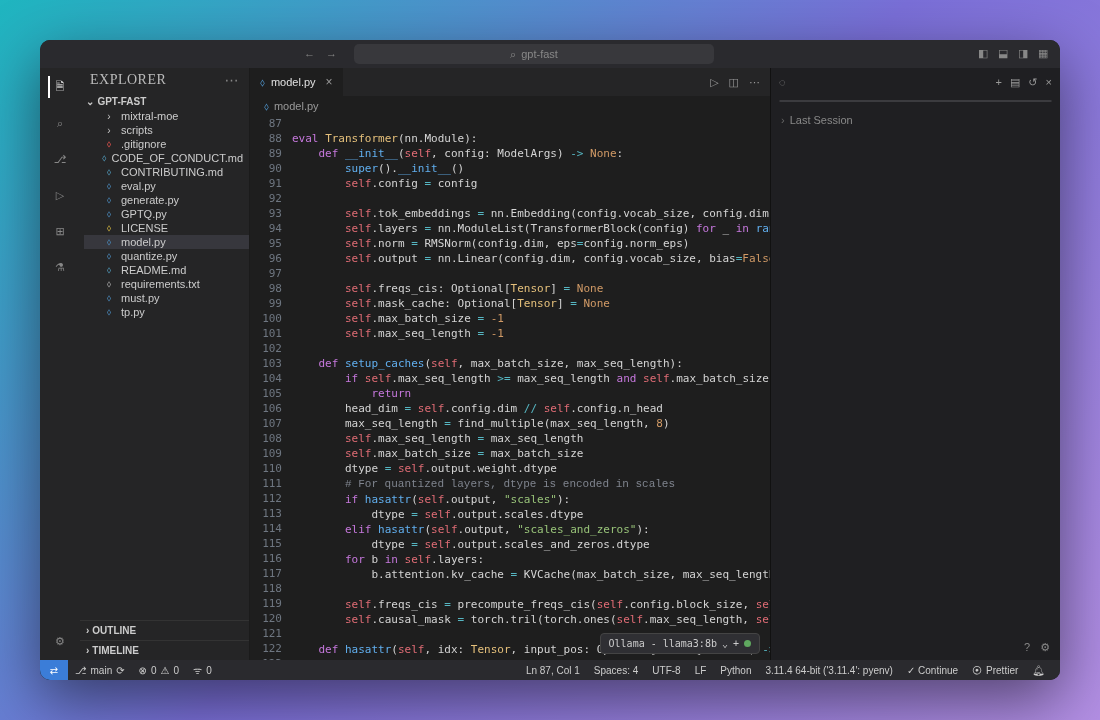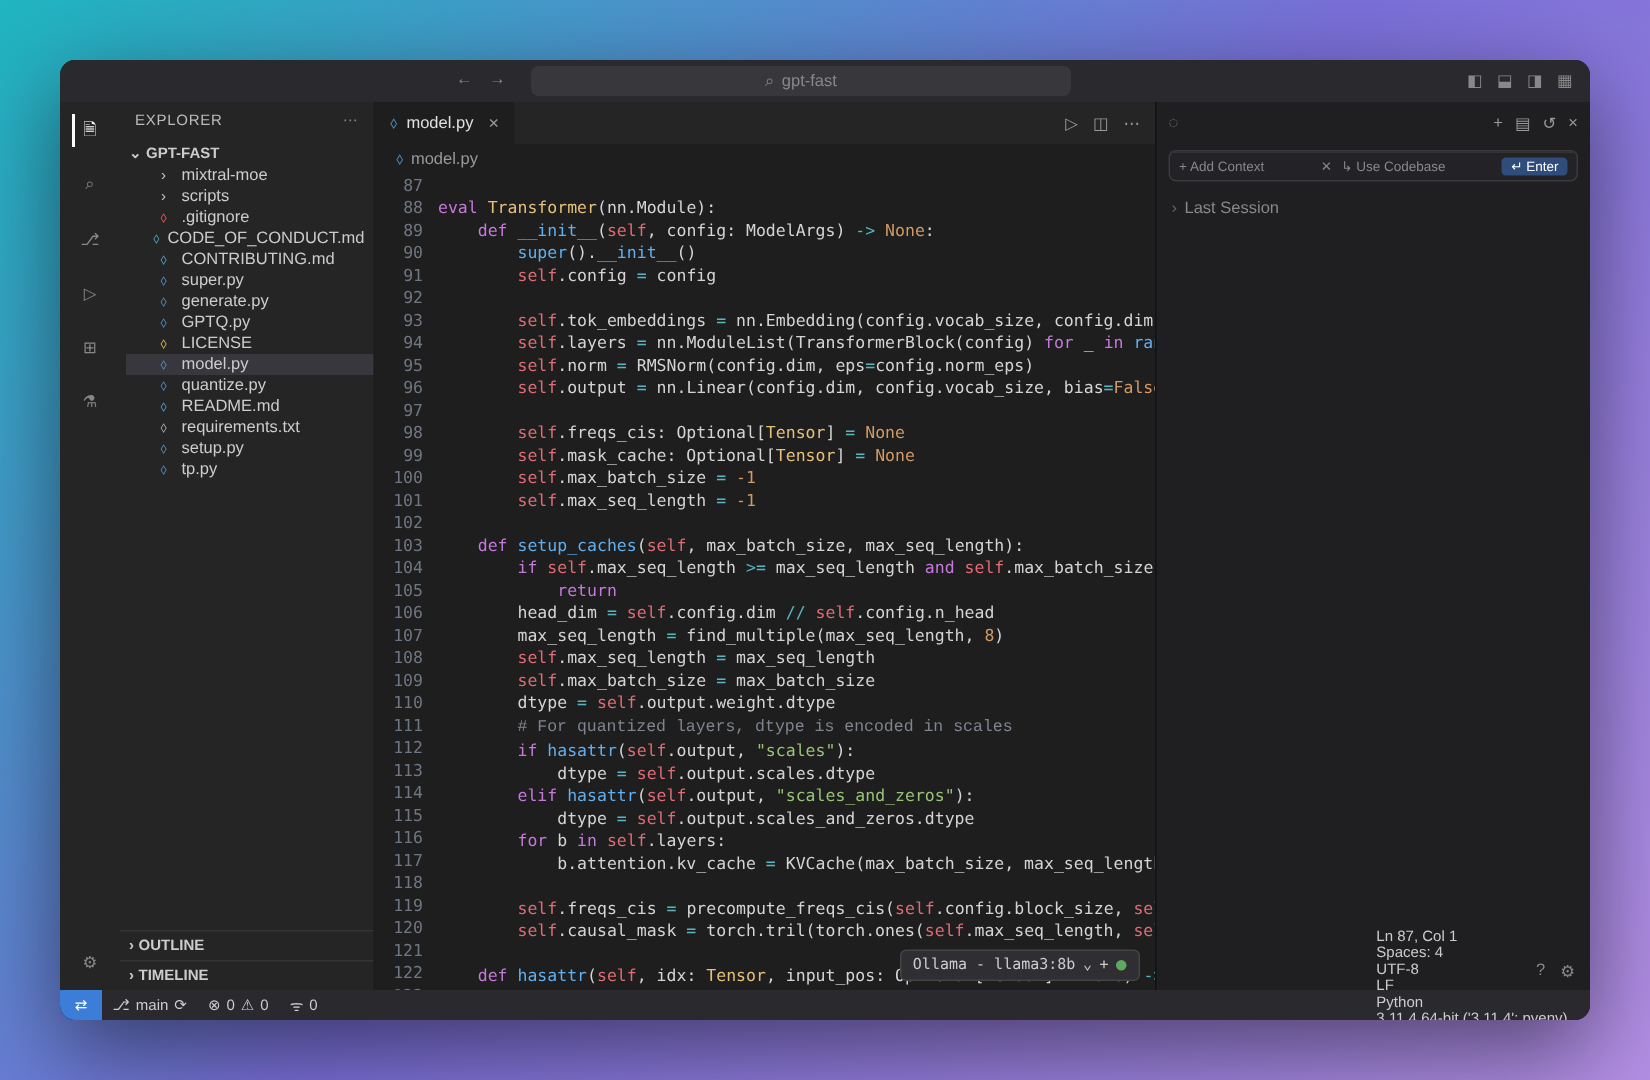--- a/index.html
+++ b/index.html
@@ -45,21 +45,21 @@
   }
   .activity-bar .ab-item { width:22px; height:22px; color:#888; display:flex; align-items:center; justify-content:center; cursor:pointer;}
   .activity-bar .ab-item.active { color:#fff; border-left:2px solid #fff; margin-left:-2px;}
   .activity-bar .ab-bottom { margin-top:auto; margin-bottom:8px; }
 
   .sidebar {
     width: 170px; background: #252526;
     display:flex; flex-direction:column;
     border-right:1px solid #1b1b1b;
   }
-  .sb-header { height:24px; display:flex; align-items:center; padding:0 10px; font-size:10px; letter-spacing:0.5px; color:#bbb;}
+  .sb-header { height:24px; display:flex; align-items:center; padding:0 10px; font-size:14px; letter-spacing:0.5px; color:#bbb;font-family:Liberation Serif, serif;}
   .sb-header .dots { margin-left:auto; color:#888;}
   .sb-section { padding:2px 0; font-size:11px; }
   .sb-sect-title { display:flex; align-items:center; padding:2px 6px; color:#ccc; font-weight:600; font-size:10px;}
   .sb-sect-title .chev { margin-right:3px; font-size:10px;}
   .file-tree { padding-left:4px; }
   .file-item { display:flex; align-items:center; padding:1px 6px 1px 18px; gap:5px; color:#ccc; cursor:pointer;}
   .file-item.selected { background:#37373d; }
   .file-item .ficon { width:14px; text-align:center; font-size:10px;}
   .fc-py { color:#4b8bbe; }
   .fc-md { color:#519aba; }
@@ -105,21 +105,21 @@
   .rp-list { padding:6px 10px; font-size:11px; color:#888;}
   .rp-list-item { display:flex; align-items:center; gap:5px; padding:2px 0;}
 
   .statusbar {
     height:20px; background:#2a2a2e;
     display:flex; align-items:center; font-size:10px; color:#ccc;
     padding-right:8px;
   }
   .sb-remote { width:28px; height:20px; background:#3b7dd8; display:flex; align-items:center; justify-content:center; color:#fff;}
   .sb-seg { display:flex; align-items:center; gap:4px; padding:0 7px;}
-  .sb-right { margin-left:auto; display:flex;flex-direction:column;}
+  .sb-right { margin-left:auto; display:flex;}
 
   .ai-model-pill {
     position:absolute;
     background:#2f2f33; border:1px solid #444; border-radius:4px;
     padding:2px 8px; font-size:10px; color:#ccc;
     display:flex; align-items:center; gap:5px;
   }
   .dot-g { width:7px;height:7px;border-radius:50%;background:#5fa85f;}
 </style>
 </head>
@@ -184,21 +184,21 @@
             <div class="file-item">
               <span class="ficon fc-md">⬨</span>
               <span>CODE_OF_CONDUCT.md</span>
             </div>
             <div class="file-item">
               <span class="ficon fc-md">⬨</span>
               <span>CONTRIBUTING.md</span>
             </div>
             <div class="file-item">
               <span class="ficon fc-py">⬨</span>
-              <span>super.py</span>
+              <span>eval.py</span>
             </div>
             <div class="file-item">
               <span class="ficon fc-py">⬨</span>
               <span>generate.py</span>
             </div>
             <div class="file-item">
               <span class="ficon fc-py">⬨</span>
               <span>GPTQ.py</span>
             </div>
             <div class="file-item">
@@ -216,21 +216,21 @@
             <div class="file-item">
               <span class="ficon fc-md">⬨</span>
               <span>README.md</span>
             </div>
             <div class="file-item">
               <span class="ficon fc-txt">⬨</span>
               <span>requirements.txt</span>
             </div>
             <div class="file-item">
               <span class="ficon fc-py">⬨</span>
-              <span>setup.py</span>
+              <span>must.py</span>
             </div>
             <div class="file-item">
               <span class="ficon fc-py">⬨</span>
               <span>tp.py</span>
             </div>
           </div>
       </div>
       <div class="sb-bottom">
         <div class="sb-sect-title">
           <span class="chev">›</span>
@@ -369,26 +369,20 @@
           <span>◌</span>
         </div>
         <div class="rp-top-right">
           <span>+</span>
           <span>▤</span>
           <span>↺</span>
           <span>×</span>
         </div>
       </div>
       <div class="rp-input-box">
-        <div class="rp-input-bar">
-          <span>+ Add Context</span>
-          <span style="margin-left:auto">✕</span>
-          <span>↳ Use Codebase</span>
-          <span class="enter-btn">↵ Enter</span>
-        </div>
       </div>
       <div class="rp-list">
         <div class="rp-list-item">
           <span style="color:#666">›</span>
           <span>Last Session</span>
         </div>
       </div>
       <div style="flex:1"></div>
       <div style="display:flex; justify-content:flex-end; gap:10px; padding:6px 10px; color:#888;">
         <span>?</span>

